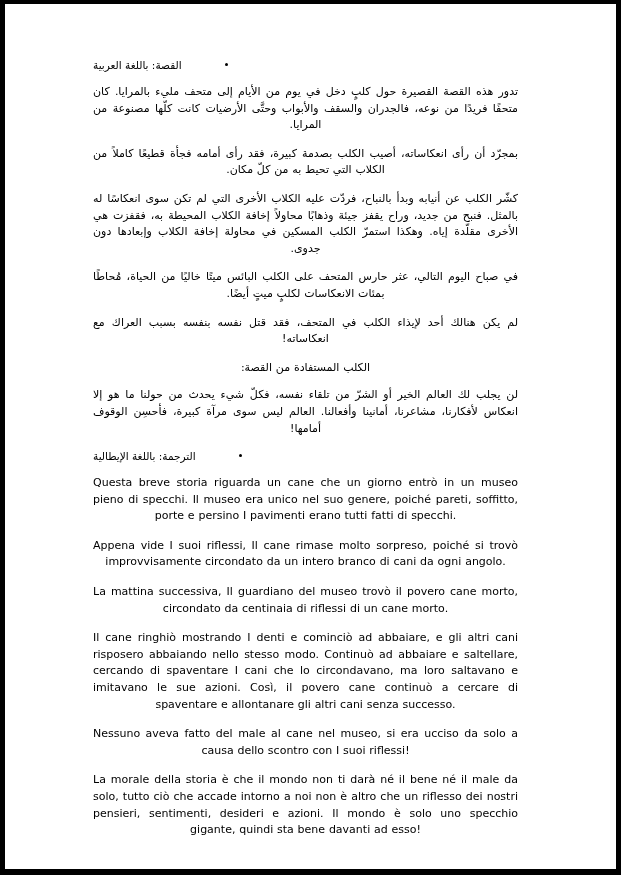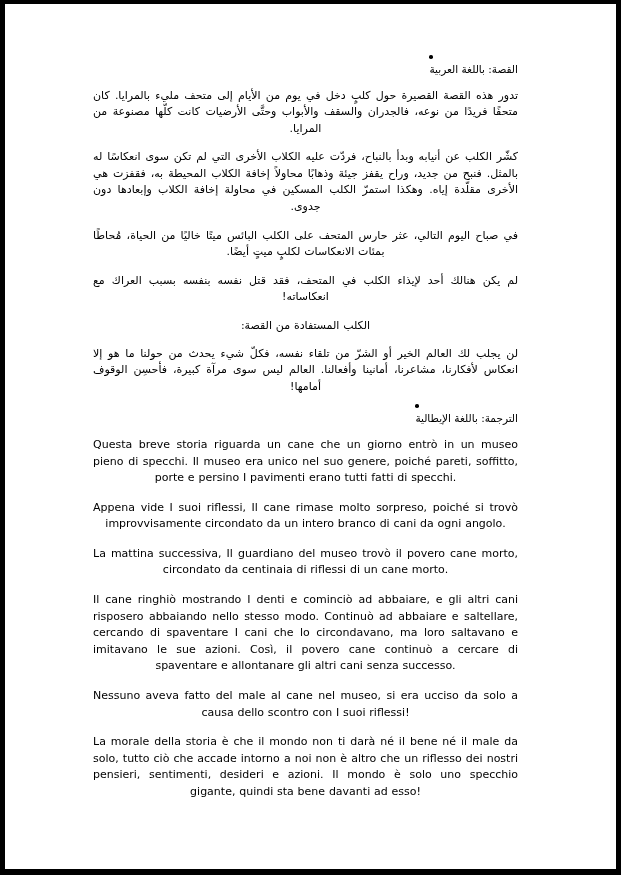--- a/index.html
+++ b/index.html
@@ -46,25 +46,26 @@
     width: 425px;
     direction: rtl;
     text-align: justify;
     text-align-last: center;
   }
 
   
   .section-heading {
     direction: rtl;
     display: flex;
-    flex-direction: column;
+    flex-direction: row;
     justify-content: flex-end;
     align-items: baseline;
     margin: 0 0 12px 0;
     padding: 0;
+    gap: 43px;
   }
   .section-heading.second {
   }
   .heading-text {
     font-size: 10.5px;
     line-height: 14px;
     color: #000000;
     white-space: nowrap;
     unicode-bidi: isolate;
   }
@@ -123,20 +124,21 @@
     <div class="content">
 
       <div class="block-ar">
 
         <div class="section-heading">
           <span class="bullet-icon"></span>
           <span class="heading-text">القصة: باللغة العربية</span>
         </div>
 
         <p class="para ar">تدور هذه القصة القصيرة حول كلبٍ دخل في يوم من الأيام إلى متحف مليء بالمرايا. كان متحفًا فريدًا من نوعه، فالجدران والسقف والأبواب وحتَّى الأرضيات كانت كلّها مصنوعة من المرايا.</p>
+        <p class="para ar">بمجرّد أن رأى انعكاساته، أصيب الكلب بصدمة كبيرة، فقد رأى أمامه فجأة قطيعًا كاملاً من الكلاب التي تحيط به من كلّ مكان.</p>
         <p class="para ar">كشّر الكلب عن أنيابه وبدأ بالنباح، فردّت عليه الكلاب الأخرى التي لم تكن سوى انعكاسًا له بالمثل. فنبح من جديد، وراح يقفز جيئة وذهابًا محاولاً إخافة الكلاب المحيطة به، فقفزت هي الأخرى مقلّدة إياه. وهكذا استمرّ الكلب المسكين في محاولة إخافة الكلاب وإبعادها دون جدوى.</p>
         <p class="para ar">في صباح اليوم التالي، عثر حارس المتحف على الكلب البائس ميتًا خاليًا من الحياة، مُحاطًا بمئات الانعكاسات لكلبٍ ميتٍ أيضًا.</p>
         <p class="para ar">لم يكن هنالك أحد لإيذاء الكلب في المتحف، فقد قتل نفسه بنفسه بسبب العراك مع انعكاساته!</p>
         <p class="para ar ar-lesson-label">الكلب المستفادة من القصة:</p>
         <p class="para ar">لن يجلب لك العالم الخير أو الشرّ من تلقاء نفسه، فكلّ شيء يحدث من حولنا ما هو إلا انعكاس لأفكارنا، مشاعرنا، أمانينا وأفعالنا. العالم ليس سوى مرآة كبيرة، فأحسِن الوقوف أمامها!</p>
 
       </div>
 
       <div class="block-it">
 

